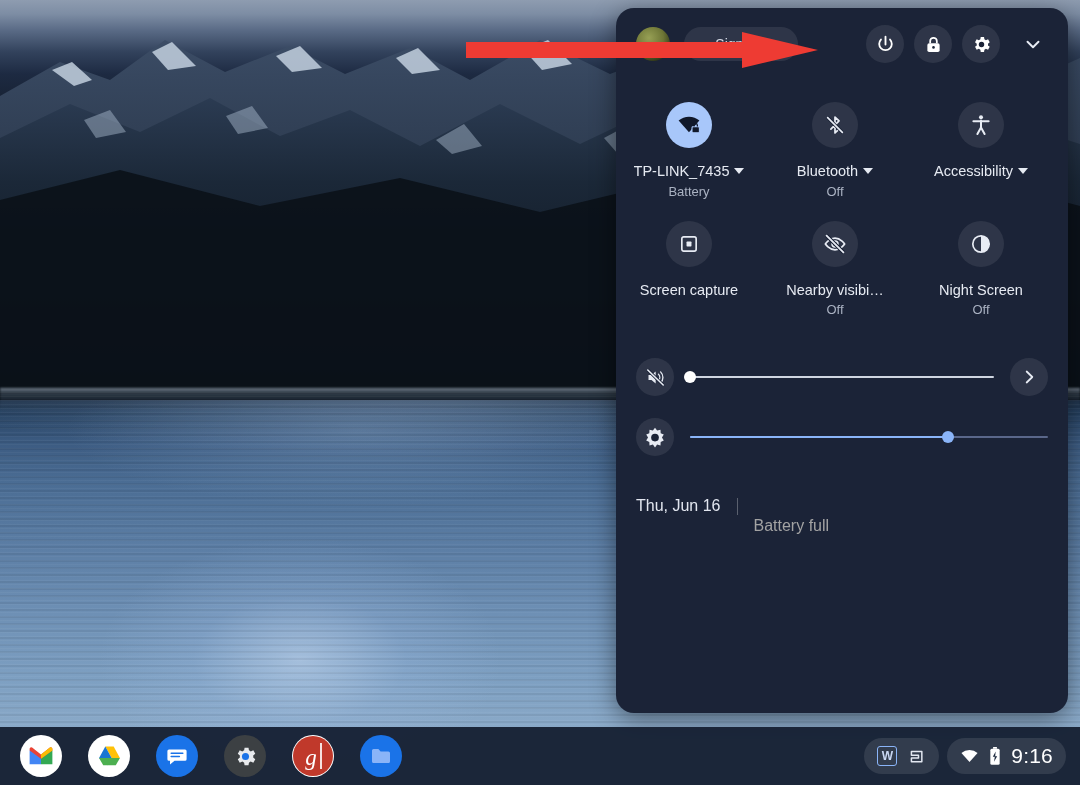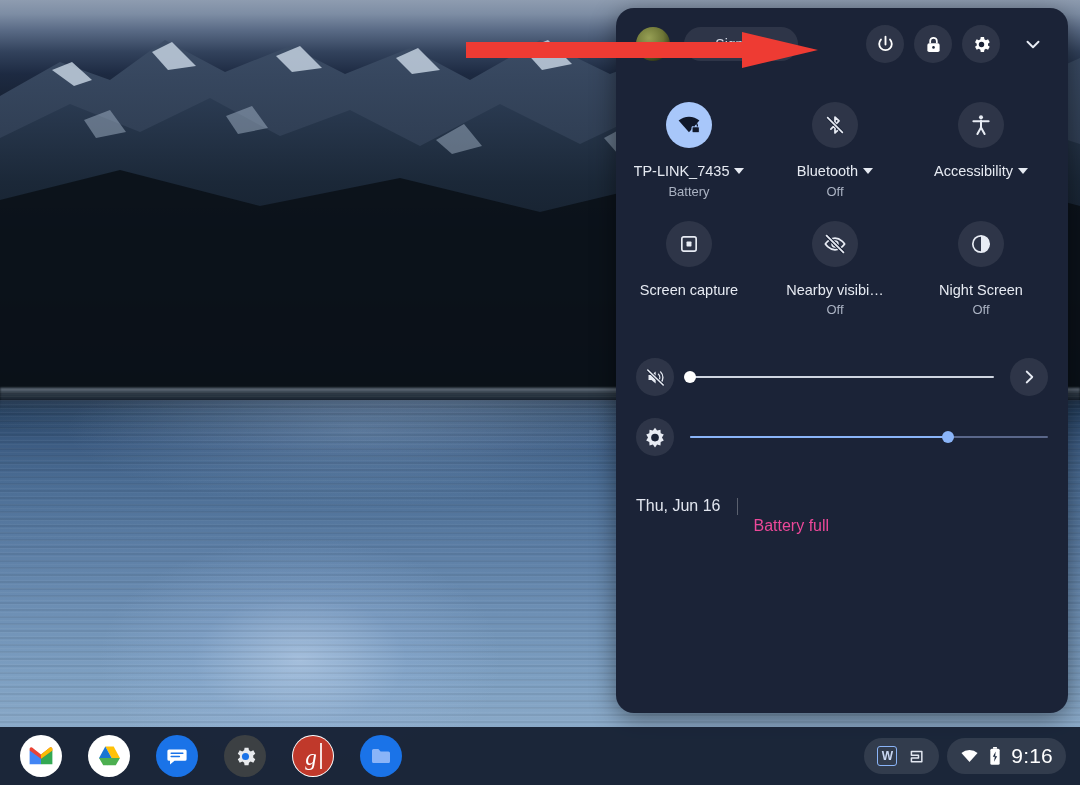--- a/index.html
+++ b/index.html
@@ -251,21 +251,21 @@
   }
   .footer-text {
     font-size: 16px;
     color: #e2e6ef;
     cursor: pointer;
   }
   .footer-sep {
     width: 1px; height: 17px;
     background: rgba(255,255,255,0.28);
   }
-  .footer-text.dim { color: #ec4899; margin-top: 40px; }
+  .footer-text.dim { color: #a3a3a3; margin-top: 40px; }
 
   
   .annotation-arrow {
     position: absolute;
     left: 0; top: 30px;
     width: 820px; height: 42px;
     pointer-events: none;
   }
 
   

